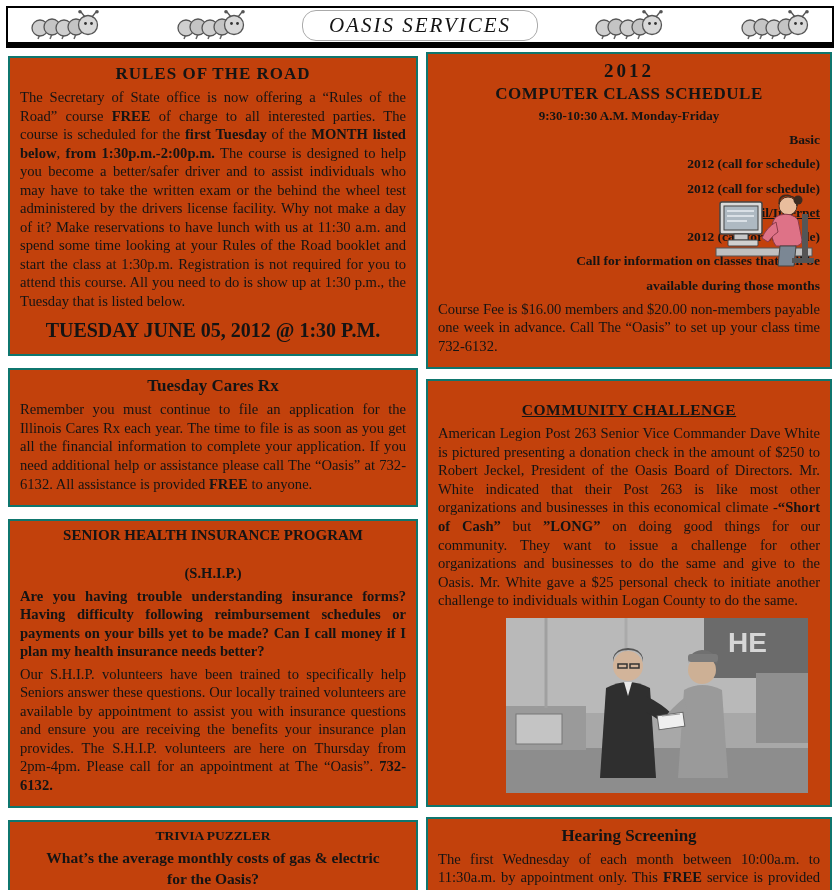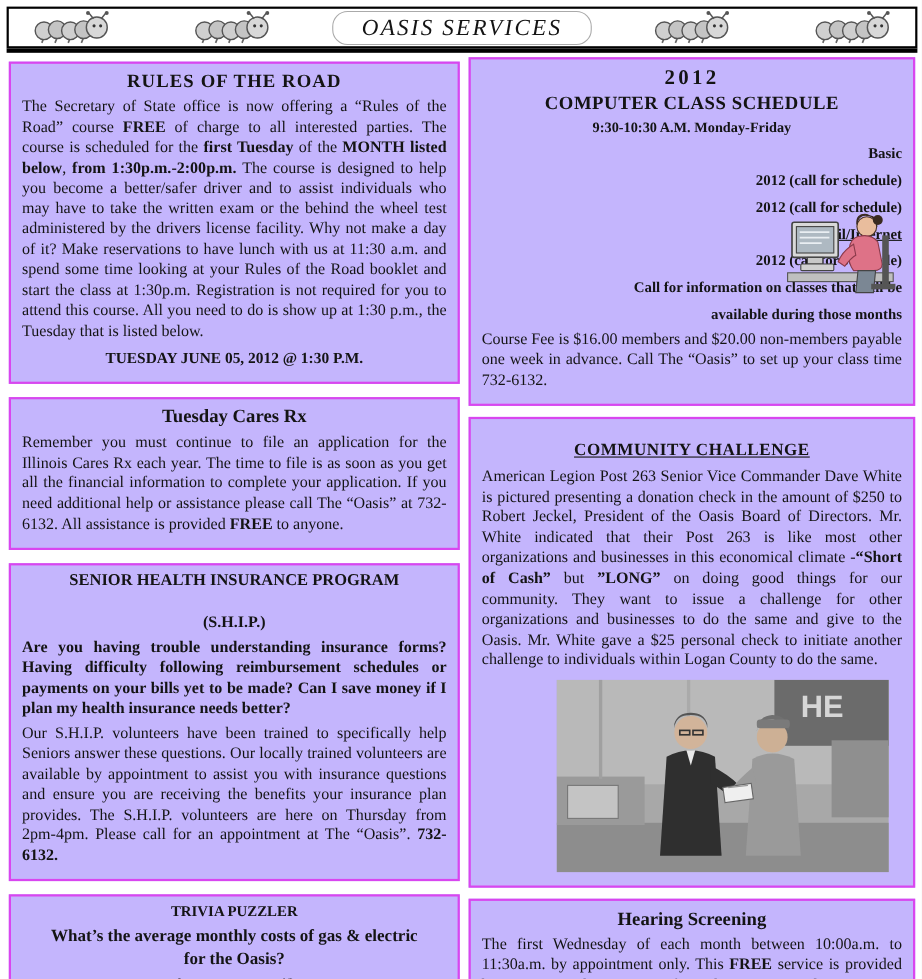--- a/index.html
+++ b/index.html
@@ -15,31 +15,31 @@
   .cat1{left:22px;} .cat2{left:168px;} .cat3{right:168px;} .cat4{right:22px;}
   .title-wrap{border:1px solid #aaa;border-radius:14px;padding:2px 26px;}
   .page-title{font-size:21px;letter-spacing:2px;font-weight:normal;font-style:italic;}
   .thick-rule{position:absolute;left:6px;top:44px;width:828px;height:4px;background:#000;}
 
   
   .col{position:absolute;top:56px;display:flex;flex-direction:column;}
   .col-left{left:8px;width:410px;gap:12px;}
   .col-right{left:426px;top:52px;width:406px;gap:10px;}
 
-  .box{border:2px solid #d946ef;background:#c4b5fd;padding:4px 10px 8px 10px;box-sizing:border-box;}
+  .box{border:2px solid #0f766e;background:#c2410c;padding:4px 10px 8px 10px;box-sizing:border-box;}
 
   .center{text-align:center;}
   .just{text-align:justify;}
   p{margin:4px 0;text-align:right;}
 
   .h-caps{font-size:17px;letter-spacing:1px;margin:2px 0 4px 0;}
   .h-bold{font-size:17px;font-weight:bold;margin:2px 0 4px 0;}
   .h-bold-sm{font-size:15px;font-weight:bold;margin:2px 0 20px 0;}
   .body-text{font-size:14.6px;line-height:1.27;}
-  .date-line{font-weight:bold;font-size:14px;margin-top:9px;}
+  .date-line{font-weight:bold;font-size:20px;margin-top:9px;}
 
   
   .sched{position:relative;min-height:150px;}
   .year{font-size:19px;font-weight:bold;letter-spacing:3px;margin:2px 0;}
   .cc-title{font-size:17px;font-weight:bold;letter-spacing:.5px;margin:2px 0 4px 0;}
   .cc-time{font-size:13px;font-weight:bold;margin:0 0 6px 0;}
   .sline{font-size:13.5px;font-weight:bold;line-height:1.5;}
   .sline.ind{padding-left:8px;}
   .clipart{position:absolute;right:2px;top:58px;}
 
@@ -120,21 +120,21 @@
     </section>
 
     <section class="box">
       <h2 class="h-bold center">Tuesday Cares Rx</h2>
       <p class="body-text just"><span>Remember you must continue to file an application for the Illinois Cares Rx each year.  The time to file is as soon as you get all the financial information to complete your application.  If you need additional help or assistance please call The “Oasis” at 732-6132.  All    assistance is provided </span><span class="b">FREE</span><span> to anyone.</span></p>
     </section>
 
     <section class="box">
       <h2 class="h-bold-sm center">SENIOR HEALTH INSURANCE PROGRAM</h2>
       <p class="body-text center b">(S.H.I.P.)</p>
-      <p class="body-text just b">Are you having trouble understanding insurance forms? Having difficulty following reimbursement schedules or payments on your bills yet to be made?  Can I save money if I plan my health insurance needs better?</p>
+      <p class="body-text just b">Are you having trouble understanding insurance forms? Having difficulty following reimbursement schedules or payments on your bills yet to be made?  Can I call money if I plan my health insurance needs better?</p>
       <p class="body-text just"><span>Our S.H.I.P. volunteers have been trained to specifically help Seniors answer these questions.  Our locally trained volunteers are available by appointment to assist you with insurance questions and ensure you are receiving the benefits your insurance plan provides.  The S.H.I.P.  volunteers are here on Thursday from  2pm-4pm.  Please call for an appointment at The “Oasis”.  </span><span class="b">732-6132.</span></p>
     </section>
 
     <section class="box">
       <p class="trivia-title center">TRIVIA PUZZLER</p>
       <p class="trivia-q center">What’s the average monthly costs of gas &amp; electric for the Oasis?</p>
       <p class="trivia-a center">Answer on page:  12</p>
     </section>
 
   </div>

